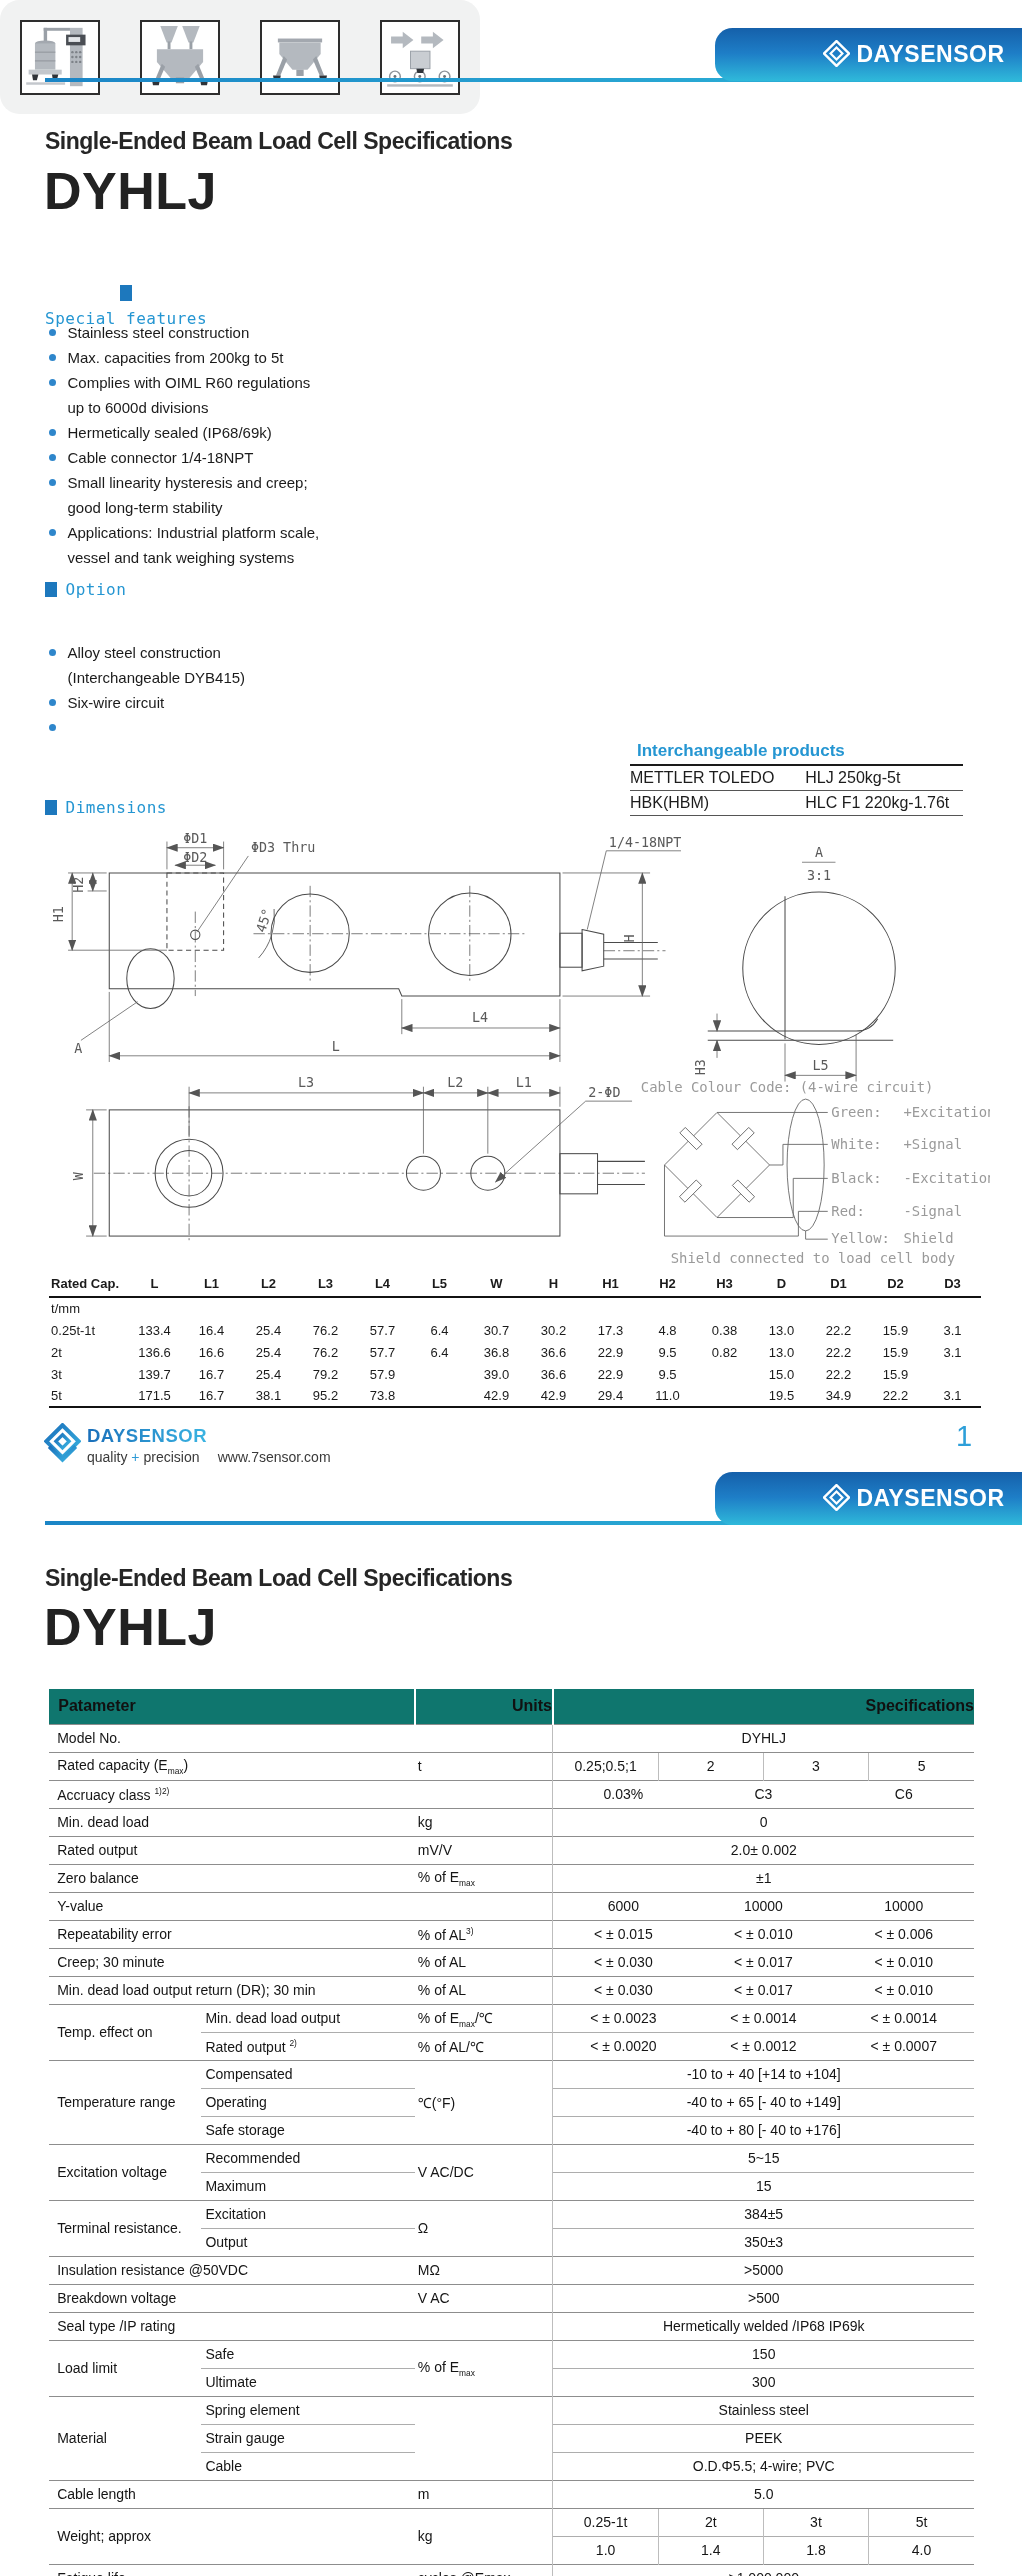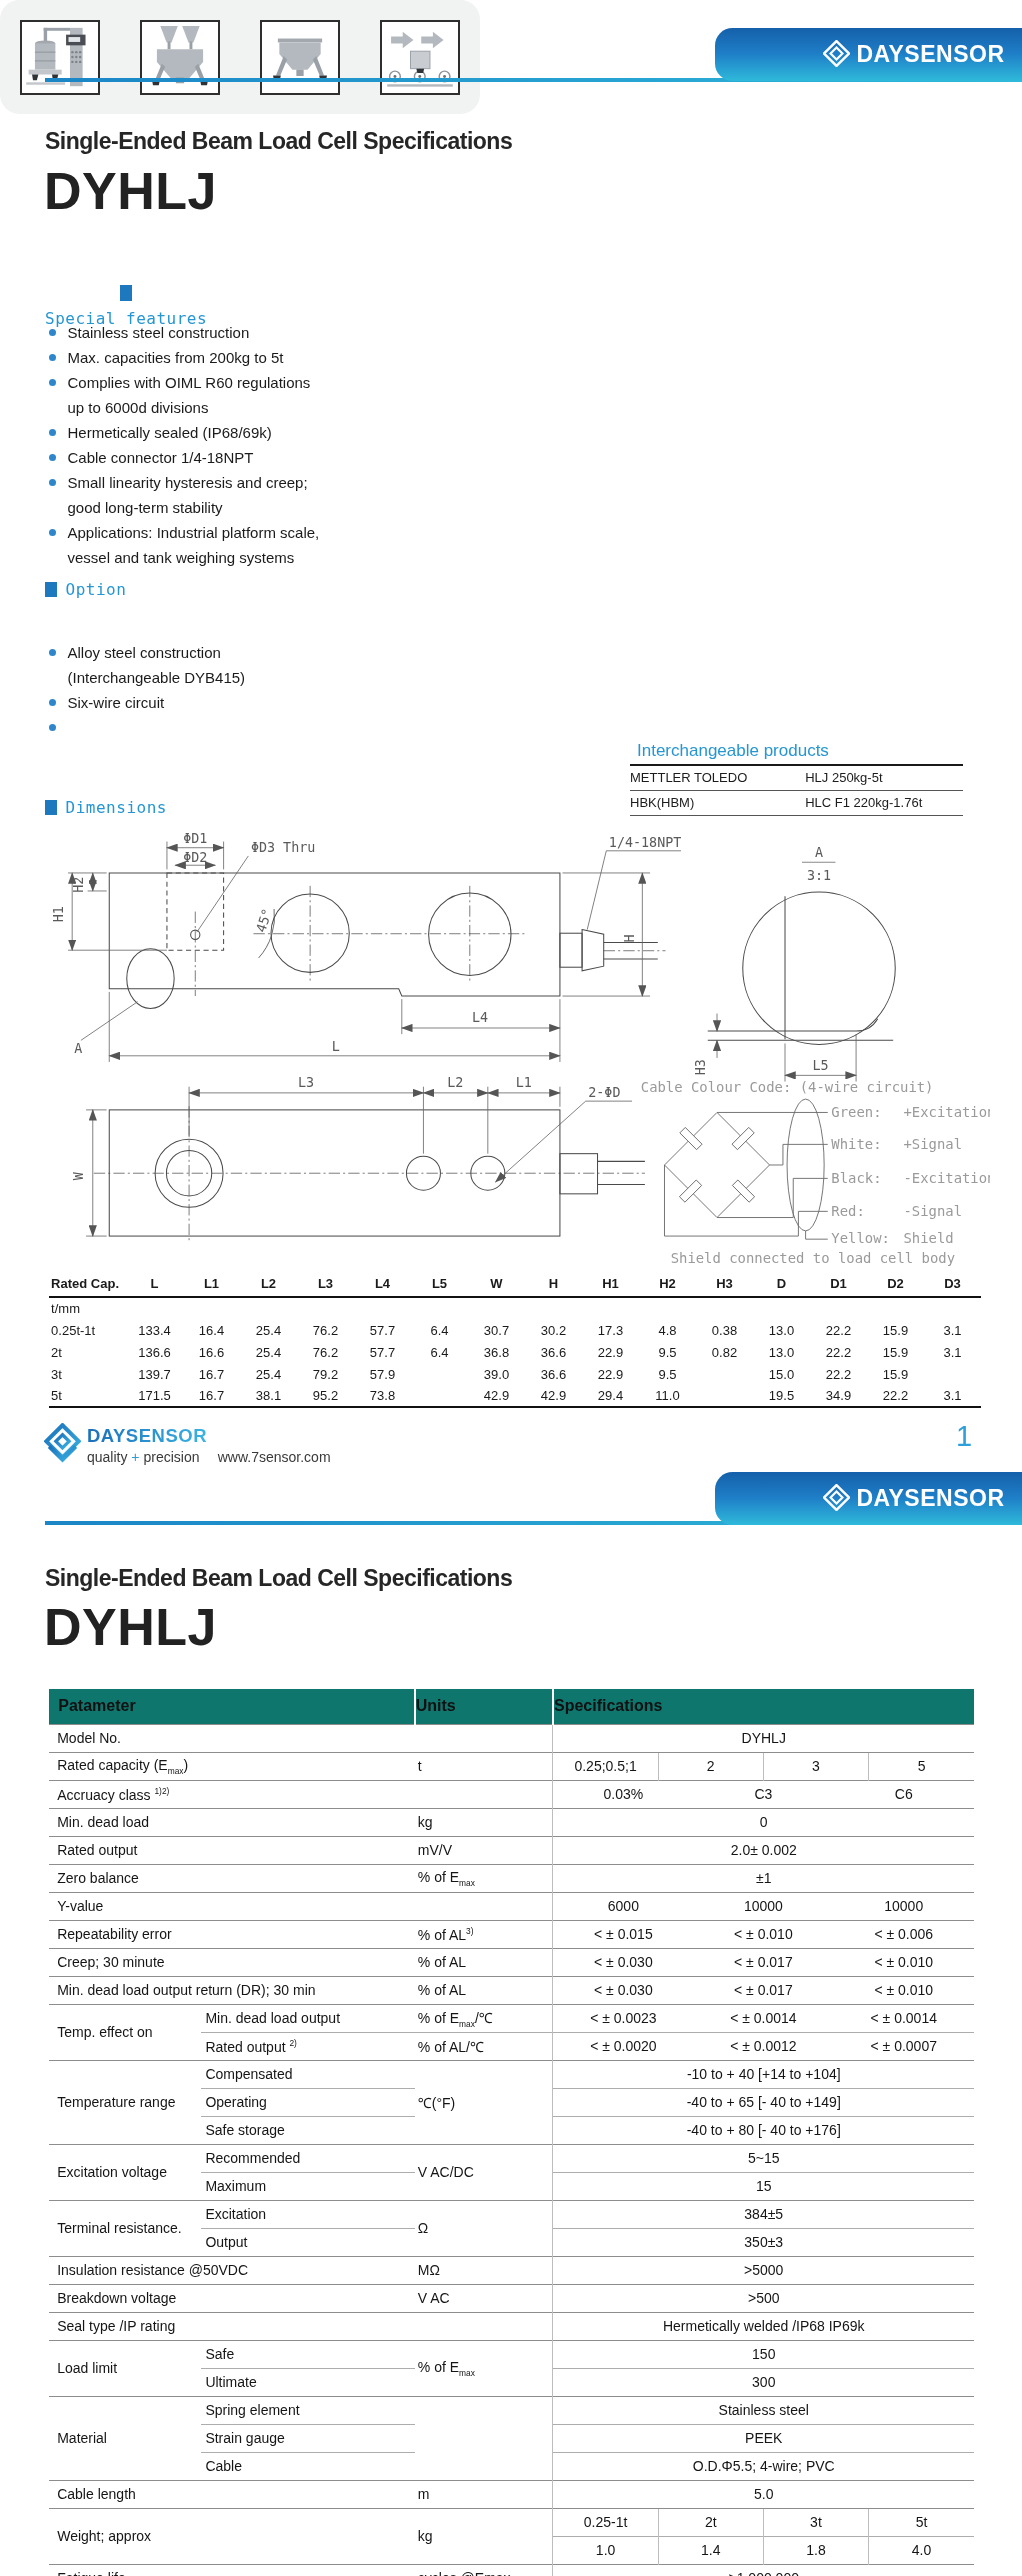--- a/index.html
+++ b/index.html
@@ -28,23 +28,23 @@
   .bitem { display:flex; gap:11.3px; margin-bottom:0; }
   .bitem .dot { flex:0 0 7.2px; width:7.2px; height:7.2px; border-radius:50%; background:#2e86cb; margin-top:8.8px; }
   .bitem .btx { font-size:15px; line-height:25px; color:#1b1b1b; white-space:pre-line; }
 
   
   .panel { left:479px; top:612px; width:480px; height:114px; background:#f1f2f2; border-radius:19.6px;
     display:flex; align-items:center; padding:0 19.6px; gap:40px; }
   .appbox { width:80px; height:75px; background:#fff; border:2.1px solid #2e2e2e; }
 
   
-  .inter-h { left:637px; font-size:17px; color:#2596d2; font-weight:normal; }
+  .inter-h { left:637px; font-size:17px; color:#2596d2; font-weight:bold; }
   .inter-t { left:630px; width:333px; border-collapse:collapse; border-top:2.6px solid #1a1a1a; }
-  .inter-t td { height:25px; font-size:13px; color:#1c1c1c; border-bottom:1px solid #555;margin-left:28px; }
+  .inter-t td { height:25px; font-size:16px; color:#1c1c1c; border-bottom:1px solid #555;margin-left:28px; }
   .inter-t td.c2 { padding-left:5.2px; }
 
   
   .drawing text { font-family:"DejaVu Sans Mono", monospace; font-size:26px; fill:#5a5a5a; }
   .drawing .gray { fill:#9a9a9a; font-size:27px; }
 
   
   .dim-t { left:49px; width:927px; border-collapse:collapse; table-layout:fixed; }
   .dim-t th { font-size:13px; font-weight:700; color:#1b1b1b; height:27px; text-align:center; border-bottom:2.1px solid #111; }
   .dim-t th:first-child { text-align:left; padding-left:2.1px; }
@@ -59,21 +59,21 @@
   .f-tag .plus { color:#2e9ad6; }
   .f-url { margin-left:14.4px; }
   .pageno { font-size:29px; color:#2d9fd9; }
 
   
   .spec { left:49px; width:925px; border-collapse:collapse; table-layout:fixed; }
   .spec tr { height:28px; }
   .spec tr.hr { height:35px; }
   .spec th { background:#0f766e; font-size:16px; font-weight:bold; color:#111; }
   .spec th.ph { text-align:left; padding-left:9.3px; }
-  .spec th.uh, .spec th.sh { text-align:left; border-left:2.1px solid #fff; }
+  .spec th.uh, .spec th.sh { text-align:right; border-left:2.1px solid #fff; }
   .spec td { font-size:14px; color:#151515; overflow:hidden; white-space:nowrap; }
   .spec td.p, .spec td.g { text-align:left; padding-left:8.2px; }
   .spec td.s { text-align:left; padding-left:4.1px; }
   .spec td.u { text-align:left; padding-left:3.1px; }
   .spec td.v { text-align:center; }
   .spec .bt { border-top:1px solid #8d8d8d; }
   .spec .sb { border-top:0.5px solid #adadad; }
   .spec .vd { border-left:1px solid #bdbdbd; }
   .spec .cd { border-left:0.5px solid #bdbdbd; }
   .spec sub { font-size:60%; }

